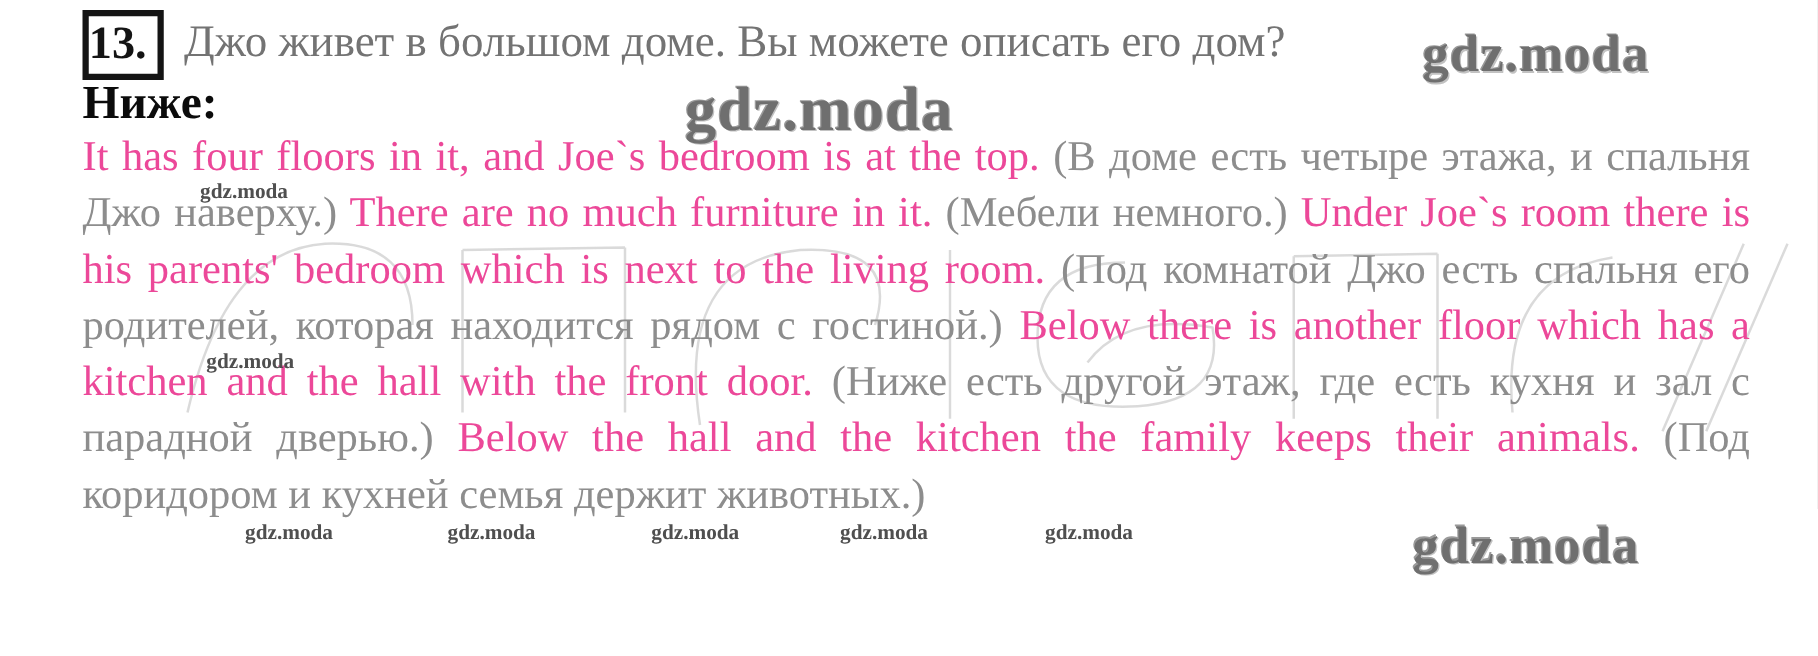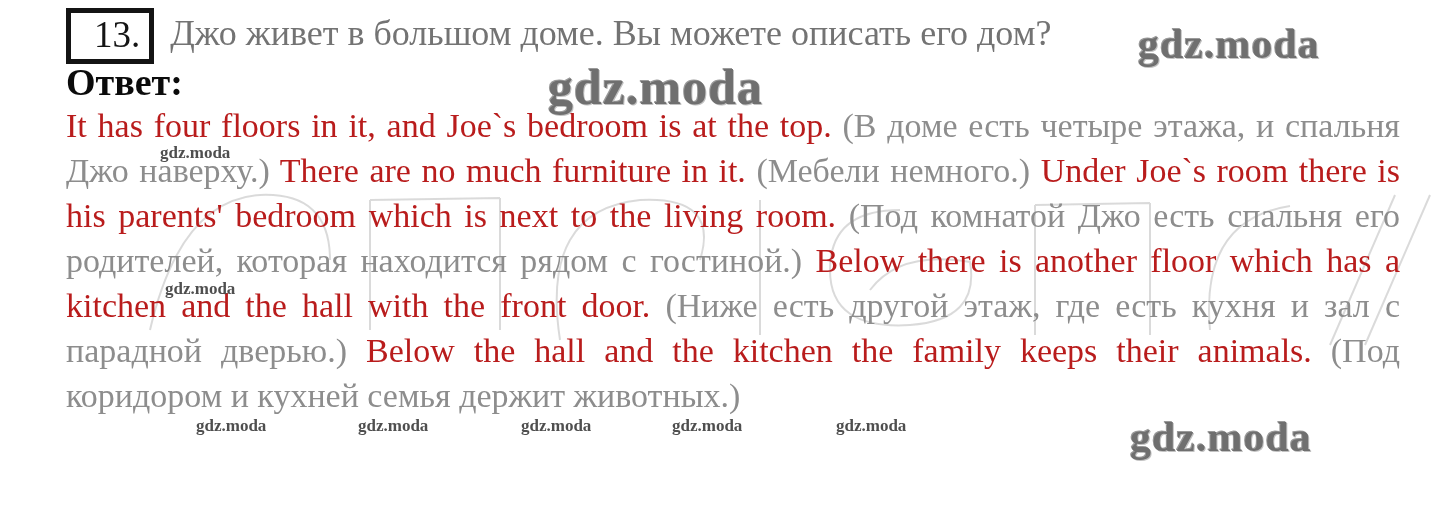--- a/index.html
+++ b/index.html
@@ -2,36 +2,36 @@
 <html><head>
 <meta charset="utf-8">
 <style>
   html,body{margin:0;padding:0;background:#e8e8e8}
   .page{
     position:relative;width:1454px;height:525px;background:#ffffff;
     font-family:"Liberation Serif", serif;overflow:hidden;margin:0 auto;
   }
   .header-row{position:absolute;left:66px;top:8px;display:flex;align-items:flex-start}
   .num-box{
-    display:inline-block;border:5px solid #141414;padding:0 9px 2px 23px;
-    font-weight:400;font-size:37px;color:#141414;line-height:44px;background:#fff;
+    display:inline-block;border:5px solid #141414;padding:0 9px 2px 0;
+    font-weight:700;font-size:37px;color:#141414;line-height:44px;background:#fff;
   }
   .question{
     margin-left:16px;font-size:36px;color:#737373;line-height:50px;padding-top:0;
     white-space:nowrap;
   }
   .answer-label{
     position:absolute;left:66px;top:60px;font-weight:700;font-size:38px;color:#0b0b0b;
   }
   .answer-paragraph{
     position:absolute;left:66px;top:103px;width:1334px;
     font-size:34px;line-height:45px;text-align:justify;text-justify:inter-word;
     color:#0b0b0b;
   }
-  .answer-paragraph .seg-en{color:#b91c1c}
+  .answer-paragraph .seg-en{color:#ec4899}
   .answer-paragraph .seg-ru{color:#8d8d8d}
   .wm{
     position:absolute;font-family:"Liberation Serif", serif;font-weight:700;
     color:#6f6f6f;text-shadow:1px 1px 0 #c2c2c2, -1px -1px 0 #9a9a9a;
     letter-spacing:1px;white-space:nowrap;
   }
   .wm.small{
     font-size:17px;color:#4f4f4f;text-shadow:none;letter-spacing:0;font-weight:700;
   }
   .giant-wm{position:absolute;left:0;top:0;pointer-events:none;opacity:.55}
@@ -52,21 +52,21 @@
     <path d="M1330 345 L 1395 195 M 1365 345 L 1430 195"></path>
   </svg>
 
   <div class="header-row">
     <div class="num-box">
       <span>13.</span>
     </div>
     <div class="question">Джо живет в большом доме. Вы можете описать его дом?</div>
   </div>
 
-  <div class="answer-label">Ответ:</div>
+  <div class="answer-label">Ниже:</div>
 
   <div class="answer-paragraph"><span class="seg-en">It has four floors in it, and Joe`s bedroom is at the top. </span><span class="seg-ru">(В доме есть четыре этажа, и спальня Джо наверху.) </span><span class="seg-en">There are no much furniture in it. </span><span class="seg-ru">(Мебели немного.) </span><span class="seg-en">Under Joe`s room there is his parents' bedroom which is next to the living room. </span><span class="seg-ru">(Под комнатой Джо есть спальня его родителей, которая находится рядом с гостиной.) </span><span class="seg-en">Below there is another floor which has a kitchen and the hall with the front door. </span><span class="seg-ru">(Ниже есть другой этаж, где есть кухня и зал с парадной дверью.) </span><span class="seg-en">Below the hall and the kitchen the family keeps their animals. </span><span class="seg-ru">(Под коридором и кухней семья держит животных.)</span></div>
 
   <div id="wm-layer">
       <div class="wm" style="left: 1138px; top: 20px; font-size: 42px;">gdz.moda</div>
       <div class="wm" style="left: 548px; top: 58px; font-size: 50px;">gdz.moda</div>
       <div class="wm" style="left: 1130px; top: 413px; font-size: 42px;">gdz.moda</div>
       <div class="wm small" style="left: 160px; top: 143px;">gdz.moda</div>
       <div class="wm small" style="left: 165px; top: 279px;">gdz.moda</div>
       <div class="wm small" style="left: 196px; top: 416px;">gdz.moda</div>

